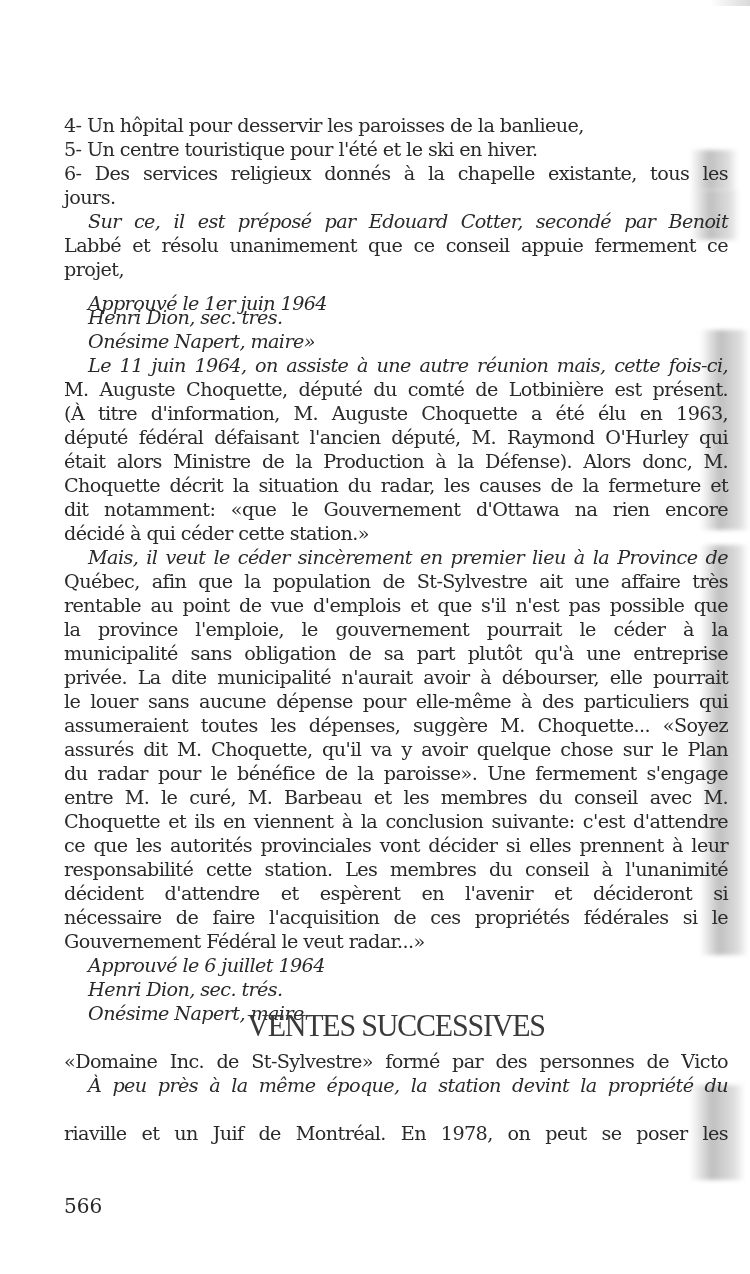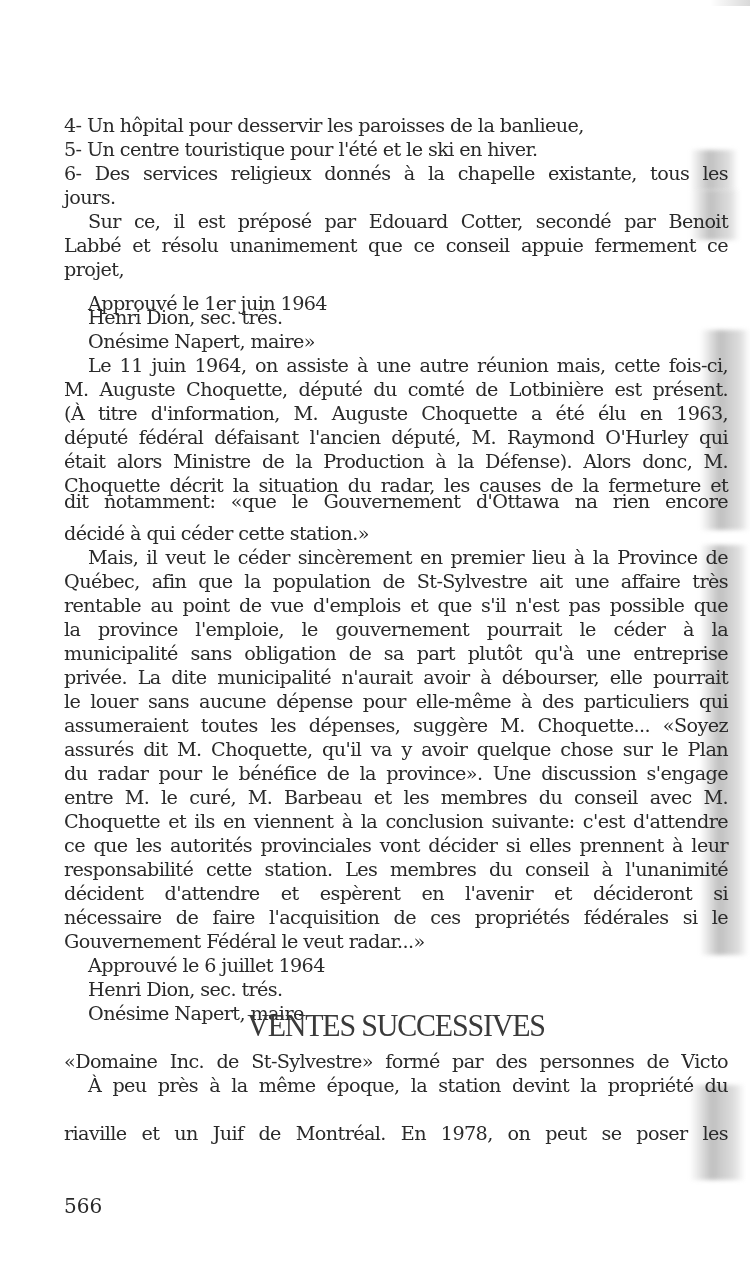--- a/index.html
+++ b/index.html
@@ -11,21 +11,21 @@
     }
     .page { position: absolute; left: 64px; top: 84px; width: 664px; }
     .line {
       position: absolute; left: 0; width: 664px; height: 24px;
       font-size: 19.2px; line-height: 24px; white-space: nowrap;
       letter-spacing: -0.6px;
       transform-origin: left center;
       margin-top: 30px;
     }
     .justify { text-align: justify; text-align-last: justify; }
-    .indent { padding-left: 24px; box-sizing: border-box; }
+    .indent { padding-left: 24px; box-sizing: border-box; font-style: italic; }
     .heading {
       position: absolute; left: 0; width: 664px; text-align: center;
       font-size: 30px; line-height: 34px; font-weight: normal;
       color: #3a3a3a; letter-spacing: -1.2px;
       transform: scaleY(1.05);
       font-family: "Liberation Serif", serif;
     }
     .pagenum {
       position: absolute; left: 0; width: 664px; text-align: left;
       font-size: 20px; line-height: 24px; color: #2a2a2a;
@@ -60,32 +60,32 @@
   <div class="line" style="top:144px">projet,</div>
   <div class="line indent" style="top:178px">Approuvé le 1er juin 1964</div>
   <div class="line indent" style="top:192px">Henri Dion, sec. trés.</div>
   <div class="line indent" style="top:216px">Onésime Napert, maire»</div>
   <div class="line justify indent" style="top:240px">Le 11 juin 1964, on assiste à une autre réunion mais, cette fois-ci,</div>
   <div class="line justify" style="top:264px">M. Auguste Choquette, député du comté de Lotbinière est présent.</div>
   <div class="line justify" style="top:288px">(À titre d'information, M. Auguste Choquette a été élu en 1963,</div>
   <div class="line justify" style="top:312px">député fédéral défaisant l'ancien député, M. Raymond O'Hurley qui</div>
   <div class="line justify" style="top:336px">était alors Ministre de la Production à la Défense). Alors donc, M.</div>
   <div class="line justify" style="top:360px">Choquette décrit la situation du radar, les causes de la fermeture et</div>
-  <div class="line justify" style="top:376px">dit notamment: «que le Gouvernement d'Ottawa na rien encore</div>
+  <div class="line justify" style="top:384px">dit notamment: «que le Gouvernement d'Ottawa na rien encore</div>
   <div class="line" style="top:408px">décidé à qui céder cette station.»</div>
   <div class="line justify indent" style="top:432px">Mais, il veut le céder sincèrement en premier lieu à la Province de</div>
   <div class="line justify" style="top:456px">Québec, afin que la population de St-Sylvestre ait une affaire très</div>
   <div class="line justify" style="top:480px">rentable au point de vue d'emplois et que s'il n'est pas possible que</div>
   <div class="line justify" style="top:504px">la province l'emploie, le gouvernement pourrait le céder à la</div>
   <div class="line justify" style="top:528px">municipalité sans obligation de sa part plutôt qu'à une entreprise</div>
   <div class="line justify" style="top:552px">privée. La dite municipalité n'aurait avoir à débourser, elle pourrait</div>
   <div class="line justify" style="top:576px">le louer sans aucune dépense pour elle-même à des particuliers qui</div>
   <div class="line justify" style="top:600px">assumeraient toutes les dépenses, suggère M. Choquette... «Soyez</div>
   <div class="line justify" style="top:624px">assurés dit M. Choquette, qu'il va y avoir quelque chose sur le Plan</div>
-  <div class="line justify" style="top:648px">du radar pour le bénéfice de la province». Une discussion s'engage</div>
+  <div class="line justify" style="top:648px">du radar pour le bénéfice de la paroisse». Une fermement s'engage</div>
   <div class="line justify" style="top:672px">entre M. le curé, M. Barbeau et les membres du conseil avec M.</div>
   <div class="line justify" style="top:696px">Choquette et ils en viennent à la conclusion suivante: c'est d'attendre</div>
   <div class="line justify" style="top:720px">ce que les autorités provinciales vont décider si elles prennent à leur</div>
   <div class="line justify" style="top:744px">responsabilité cette station. Les membres du conseil à l'unanimité</div>
   <div class="line justify" style="top:768px">décident d'attendre et espèrent en l'avenir et décideront si</div>
   <div class="line justify" style="top:792px">nécessaire de faire l'acquisition de ces propriétés fédérales si le</div>
   <div class="line" style="top:816px">Gouvernement Fédéral le veut radar...»</div>
   <div class="line indent" style="top:840px">Approuvé le 6 juillet 1964</div>
   <div class="line indent" style="top:864px">Henri Dion, sec. trés.</div>
   <div class="line indent" style="top:888px">Onésime Napert, maire</div>

